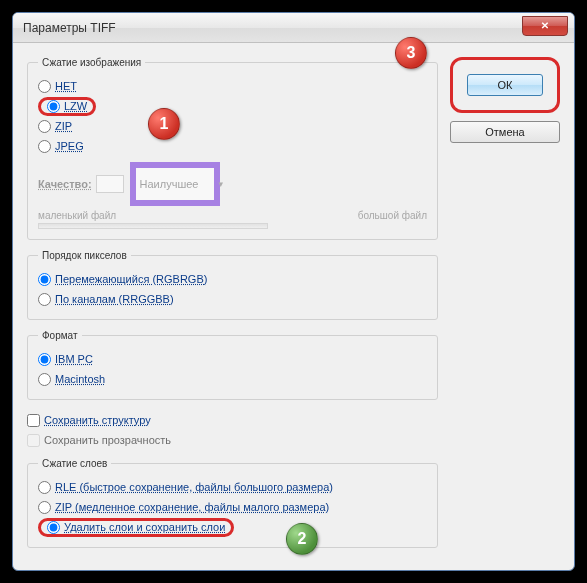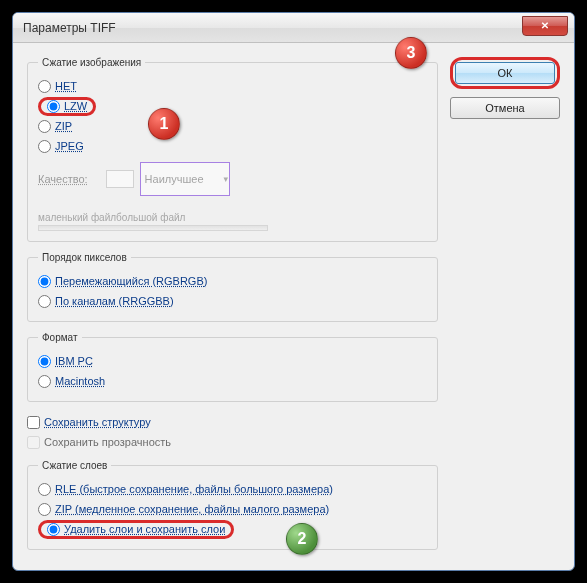--- a/index.html
+++ b/index.html
@@ -81,32 +81,32 @@
     color: #0b3c8a;
     text-decoration: underline dotted;
     cursor: default;
   }
   .quality-row {
     display: flex;
     align-items: center;
     margin-top: 6px;
     opacity: 0.55;
   }
-  .quality-label { color: #555; text-decoration: underline dotted; margin-right: 18px; }
+  .quality-label { color: #555; text-decoration: underline dotted; margin-right: 4px; font-weight: bold; }
   .quality-input {
     width: 28px; height: 18px; border: 1px solid #bbb; background: #fff; margin-right: 6px;
   }
   .quality-select {
-    width: 90px; height: 20px; border: 1px solid #6d28d9; background: #fff;
+    width: 90px; height: 20px; border: 6px solid #6d28d9; background: #fff;
     display: flex; align-items: center; padding: 16px 4px; justify-content: space-between;
     color: #666;
     gap: 20px;
   }
   .slider-labels {
-    display: flex; font-size: 10px; color: #888; margin-top: 16px;
+    display: flex; justify-content: space-between; font-size: 10px; color: #888; margin-top: 4px;
     opacity: 0.7;
   }
   .slider-track {
     height: 6px; background: linear-gradient(to bottom, #ddd, #eee); border: 1px solid #ccc;
     margin-top: 2px; width: 230px; opacity: 0.7;
   }
   .btn {
     width: 100%;
     height: 22px;
     border: 1px solid #8a8a8a;
@@ -125,21 +125,21 @@
   }
   .highlight-red {
     border: 3px solid #d92b2b;
     border-radius: 12px;
     padding: 0 6px;
     display: inline-flex;
   }
   .highlight-red-btn {
     border: 3px solid #d92b2b;
     border-radius: 12px;
-    padding: 2px;
+    padding: 14px;
   }
   .callout {
     position: absolute;
     width: 32px;
     height: 32px;
     border-radius: 50%;
     display: flex;
     align-items: center;
     justify-content: center;
     color: #fff;

